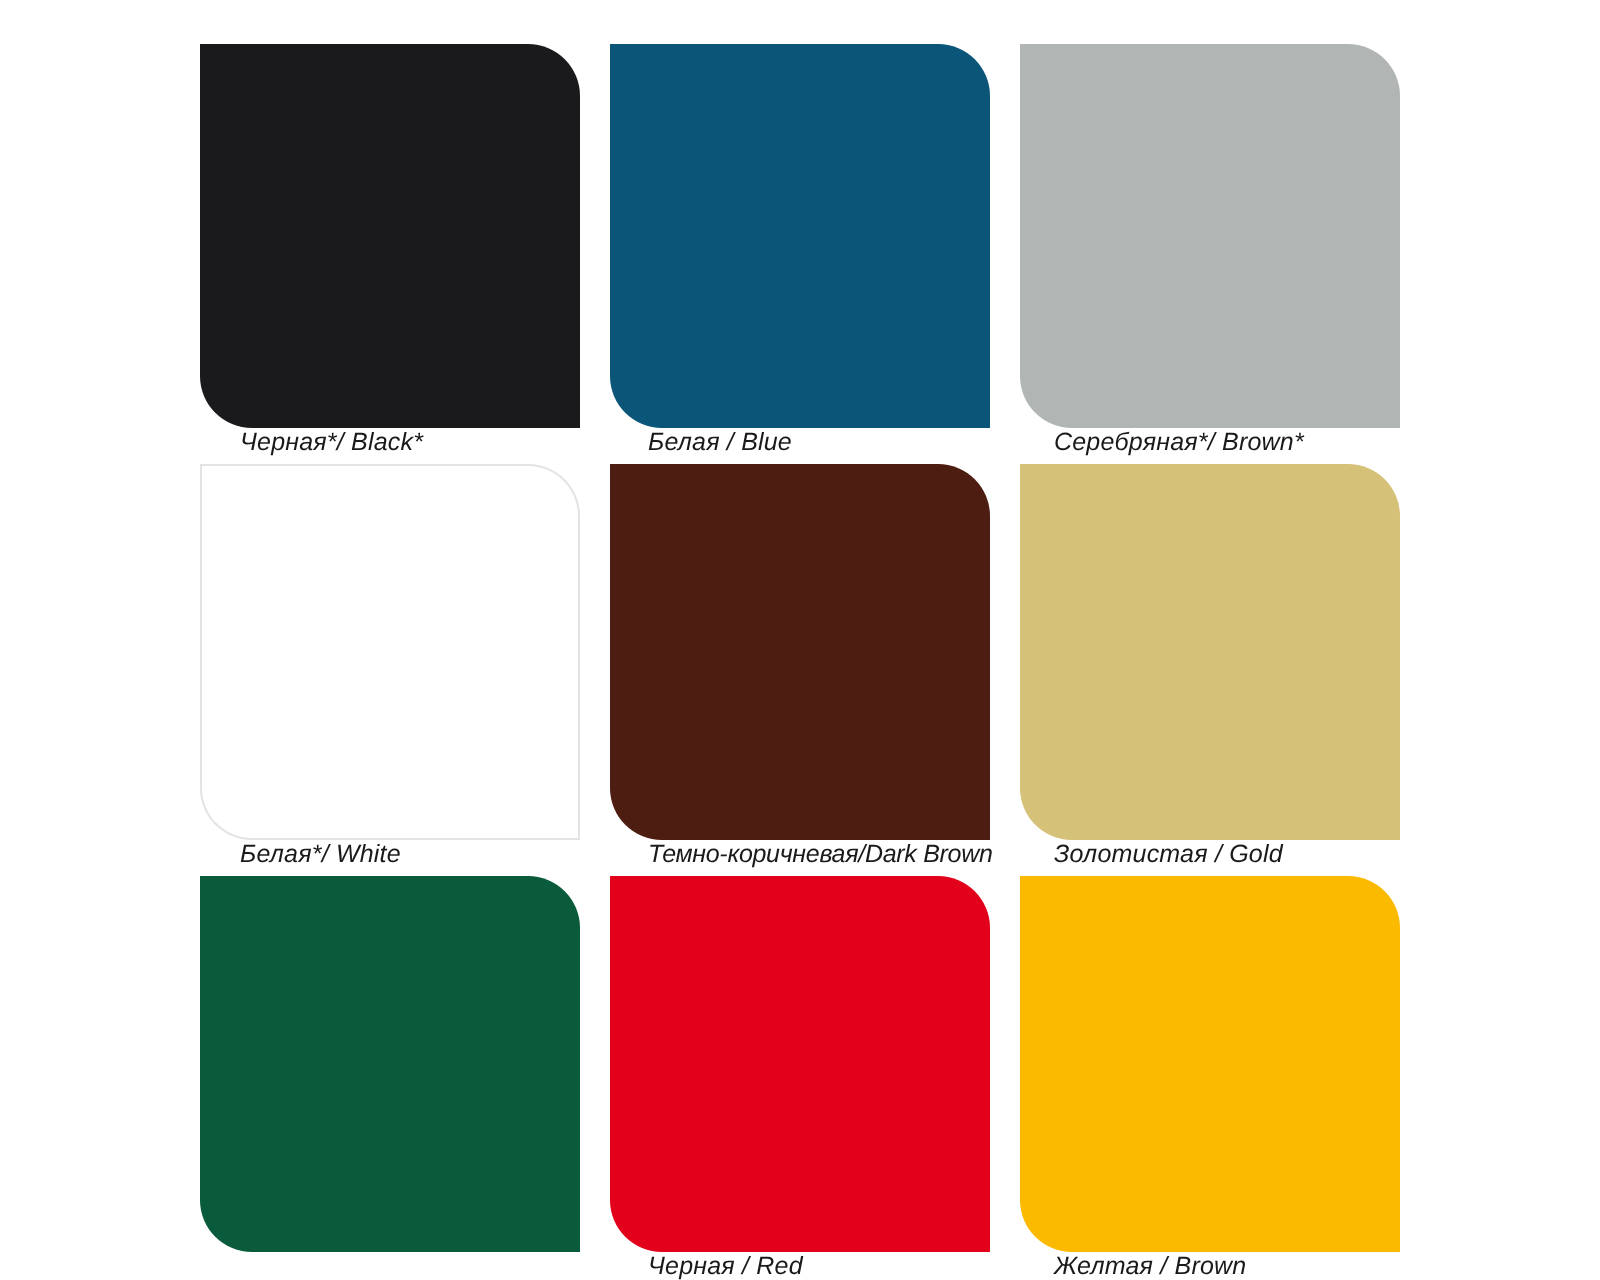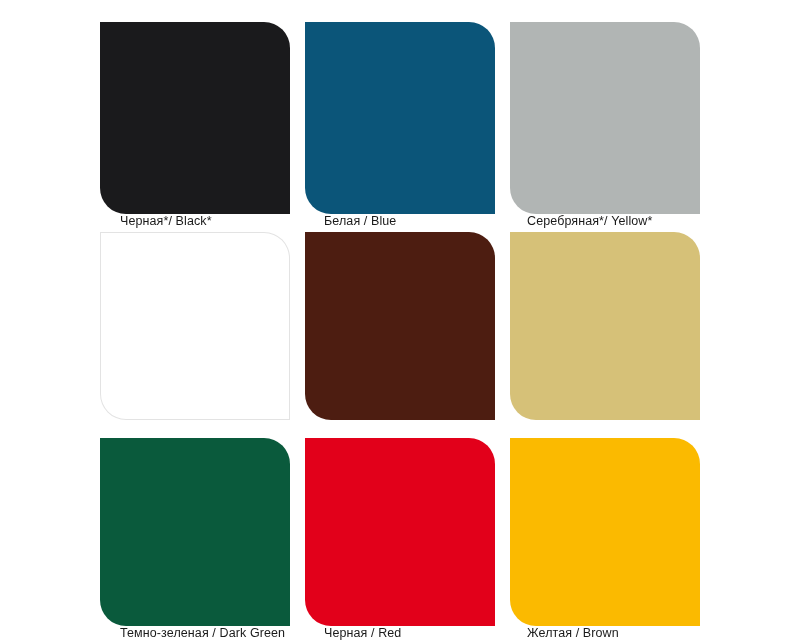--- a/index.html
+++ b/index.html
@@ -21,20 +21,21 @@
   }
   .swatch-grid {
     position: absolute;
     left: 0;
     top: 0;
     width: 800px;
     height: 476px;
     display: grid;
     grid-template-columns: 100px 205px 205px 205px 85px;
     grid-template-rows: 22px 192px 18px 188px 18px 188px 14px;
+    font-style: italic;
   }
   .cell {
     position: relative;
   }
   .cell.r1 { grid-row: 2; }
   .cell.r2 { grid-row: 4; }
   .cell.r3 { grid-row: 6; }
   .cell.c1 { grid-column: 2; }
   .cell.c2 { grid-column: 3; }
   .cell.c3 { grid-column: 4; }
@@ -83,44 +84,48 @@
     <div class="cell r1 c2">
       <div class="swatch" style="background-color: rgb(11, 85, 121);"></div>
     </div>
     <div class="cell r1 c3">
       <div class="swatch" style="background-color: rgb(177, 181, 180);"></div>
     </div>
 
     <div class="caption-row cr1">
       <div class="caption k1">Черная*/ Black*</div>
       <div class="caption k2">Белая / Blue</div>
-      <div class="caption k3">Серебряная*/ Yellow*</div>
+      <div class="caption k3">Серебряная*/ Brown*</div>
     </div>
 
     <div class="cell r2 c1">
       <div class="swatch outlined" style="background-color: rgb(255, 255, 255);"></div>
     </div>
     <div class="cell r2 c2">
       <div class="swatch" style="background-color: rgb(77, 29, 17);"></div>
     </div>
     <div class="cell r2 c3">
       <div class="swatch" style="background-color: rgb(214, 193, 120);"></div>
     </div>
 
+    <div class="caption-row cr2">
+      <div class="caption k1">Белая*/ White</div>
+      <div class="caption k2 cap-narrow">Темно-коричневая/Dark Brown</div>
+      <div class="caption k3">Золотистая / Gold</div>
+    </div>
 
     <div class="cell r3 c1">
       <div class="swatch" style="background-color: rgb(10, 90, 60);"></div>
     </div>
     <div class="cell r3 c2">
       <div class="swatch" style="background-color: rgb(226, 0, 26);"></div>
     </div>
     <div class="cell r3 c3">
       <div class="swatch" style="background-color: rgb(251, 186, 0);"></div>
     </div>
 
     <div class="caption-row cr3">
-      <div class="caption k1">Темно-зеленая / Dark Green</div>
       <div class="caption k2">Черная / Red</div>
       <div class="caption k3">Желтая / Brown</div>
     </div>
 
   </div>
 </div>
 
 </body></html>

